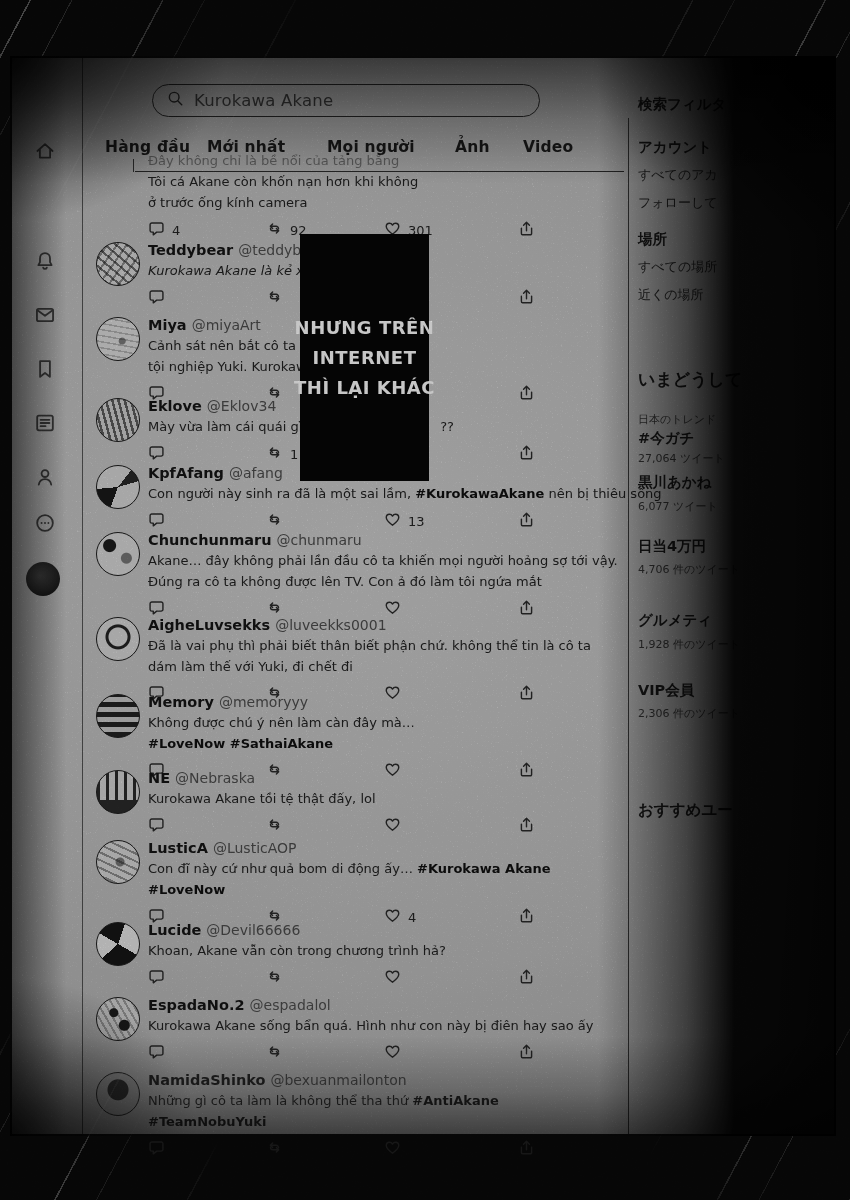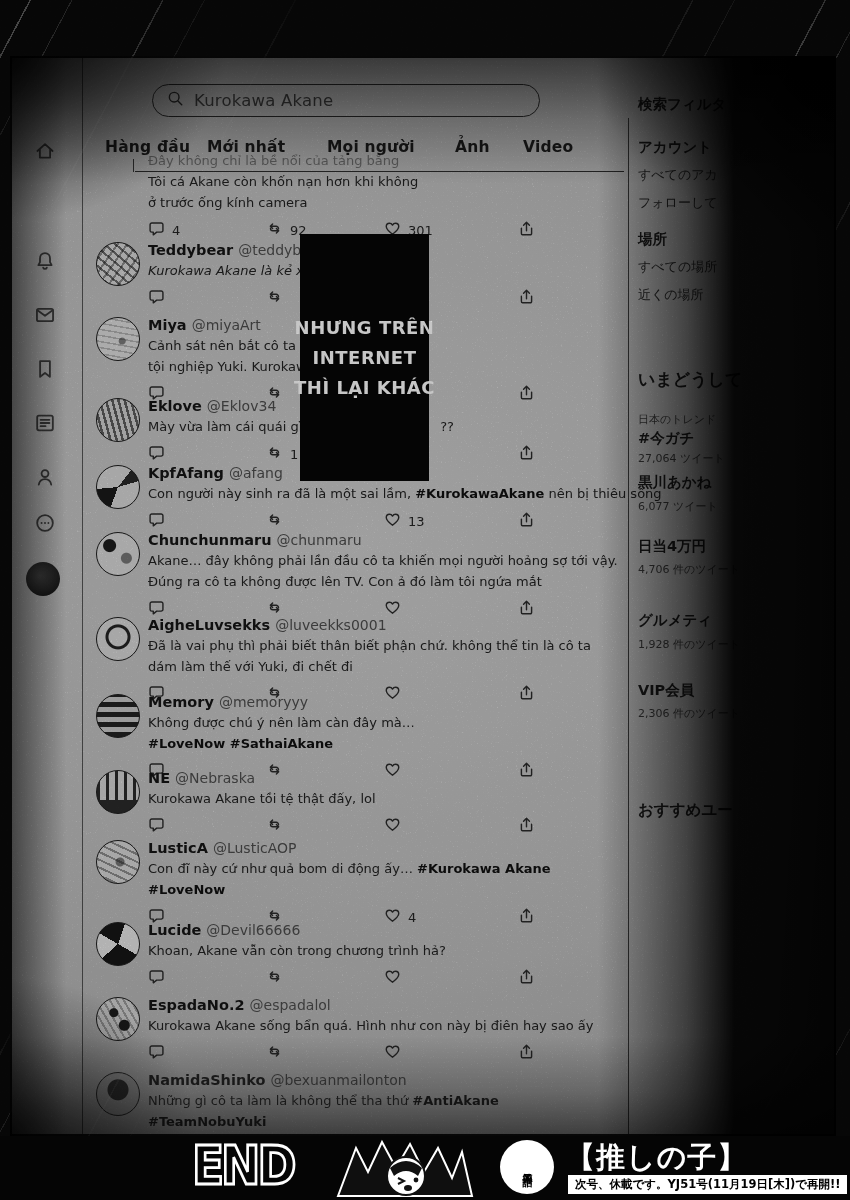--- a/index.html
+++ b/index.html
@@ -698,31 +698,13 @@
   <div class="streaks"></div>
   <div class="vignette"></div>
   <svg class="grain" width="850" height="1200">
     <filter id="gr">
         <feTurbulence type="fractalNoise" baseFrequency="0.8" numOctaves="2" seed="7"></feTurbulence>
       <feColorMatrix type="matrix" values="0 0 0 0 0  0 0 0 0 0  0 0 0 0 0  0.8 0.8 0.8 0 0"></feColorMatrix>
       </filter>
     <rect width="850" height="1200" filter="url(#gr)"></rect>
   </svg>
 
-  <div class="footer">
-    <div class="end-label">END</div>
-    <div class="chibi">
-      <svg width="160" height="60" viewBox="0 0 160 60">
-        <path d="M8 58 L26 10 L38 34 L52 4 L66 30 L80 6 L94 34 L108 10 L122 40 L132 14 L142 58 Z" fill="#0f0f0f" stroke="#fff" stroke-width="2"></path>
-        <circle cx="76" cy="38" r="19" fill="#fff" stroke="#111" stroke-width="2"></circle>
-        <path d="M60 30 Q76 16 92 30 L88 38 Q76 28 64 38 Z" fill="#111"></path>
-        <path d="M68 40 l6 3 -6 3" fill="none" stroke="#111" stroke-width="2"></path>
-        <circle cx="86" cy="42" r="2.4" fill="#111"></circle>
-        <ellipse cx="78" cy="50" rx="4" ry="3" fill="#111"></ellipse>
-      </svg>
-    </div>
-    <div class="chapter-badge">
-      <span>第二十四話</span>
-    </div>
-    <div class="footer-title">【推しの子】</div>
-    <div class="footer-note">次号、休載です。YJ51号(11月19日[木])で再開!!</div>
-  </div>
 </div>
 
 </body></html>

